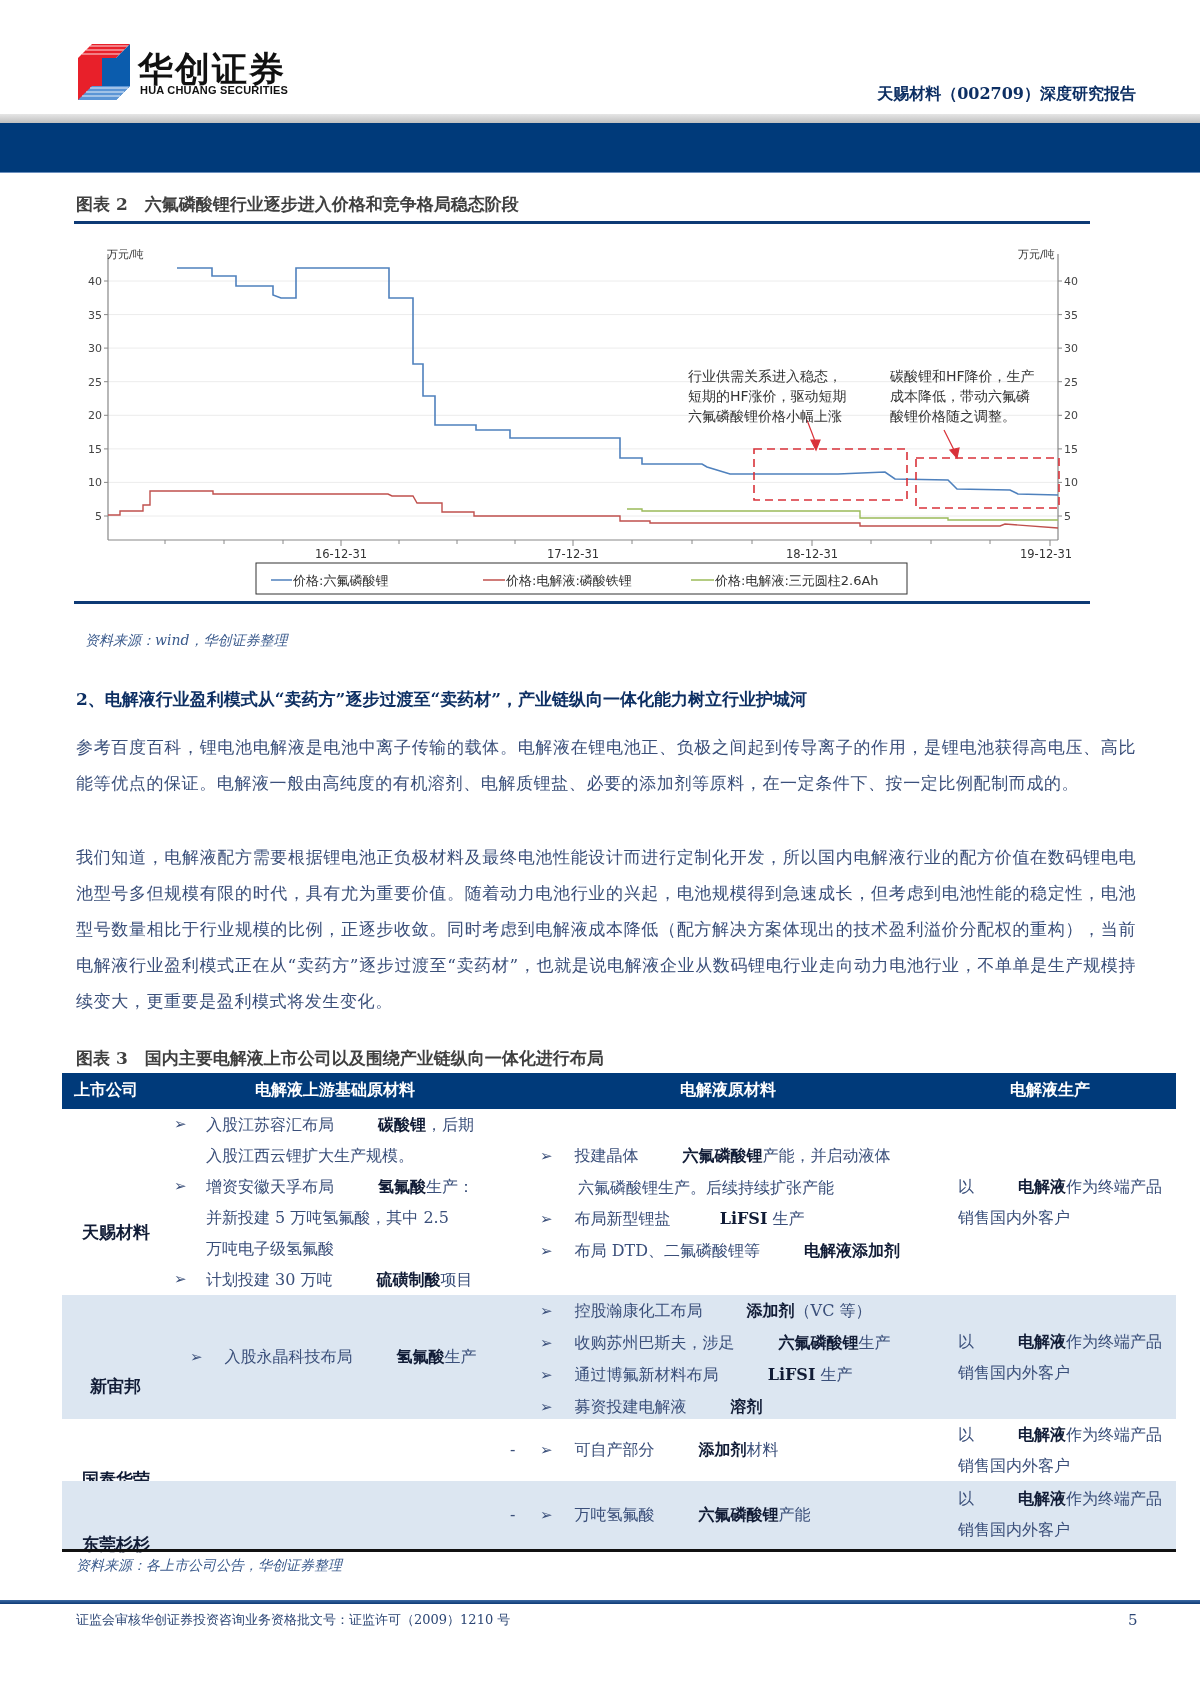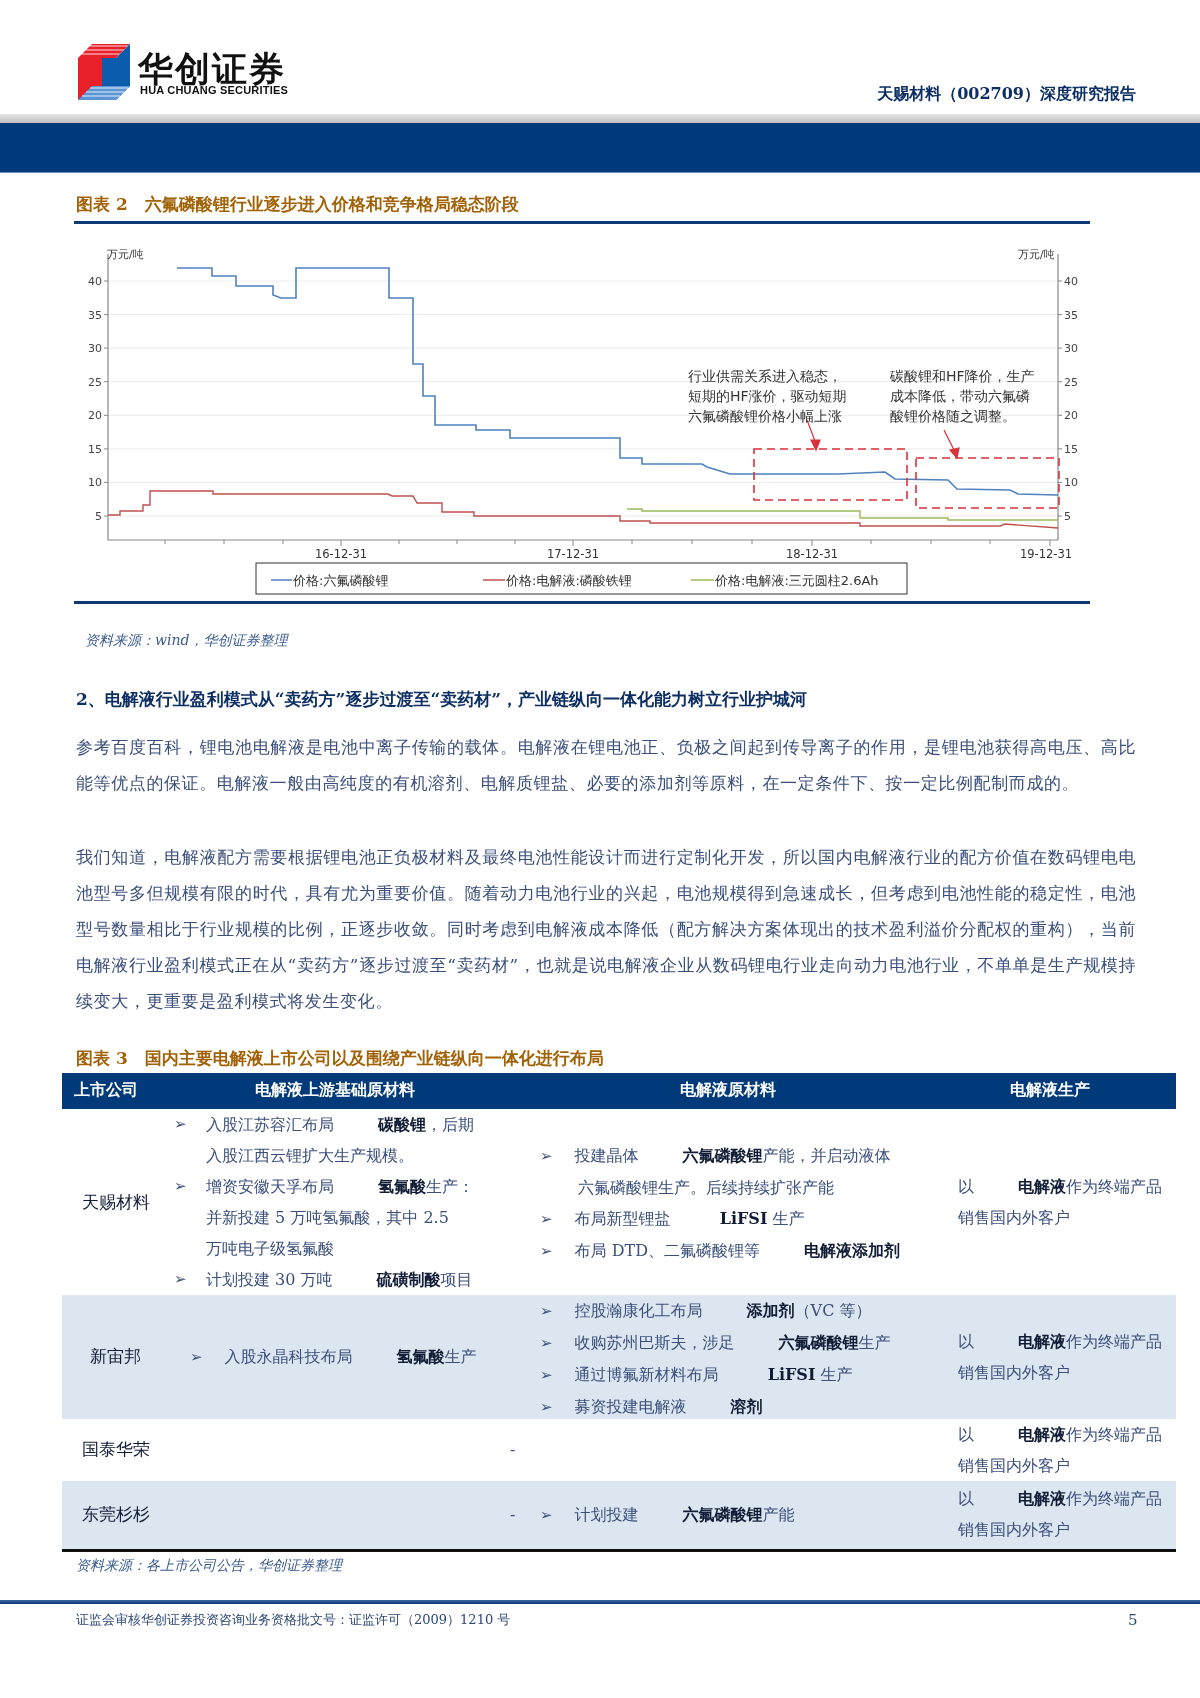--- a/index.html
+++ b/index.html
@@ -7,32 +7,32 @@
   .abs{position:absolute;}
   
   .logo{left:78px;top:44px;width:52px;height:56px;}
   .logo-cn{left:138px;top:46px;font-family:"DejaVu Sans","Liberation Sans",sans-serif;font-weight:bold;font-size:35px;color:#111;letter-spacing:2px;}
   .logo-en{left:140px;top:84px;font-family:"Liberation Sans","DejaVu Sans",sans-serif;font-weight:bold;font-size:11px;color:#111;letter-spacing:0.2px;}
   .report-title{right:64px;top:84px;font-size:16px;font-weight:bold;color:#0d2f63;}
   .hdr-grey{left:0;top:114px;width:1200px;height:9px;background:linear-gradient(#e6e6e6,#bfbfbf);}
   .hdr-band{left:0;top:123px;width:1200px;height:49px;background:#003a7a;}
   .hdr-band-line{left:0;top:172px;width:1200px;height:1px;background:#6b8fbd;}
   
-  .fig-title{left:76px;font-size:17px;font-weight:bold;color:#a16207;}
+  .fig-title{left:76px;font-size:17px;font-weight:bold;color:#404040;}
   .fig-rule{left:74px;width:1016px;height:3px;background:#0d3a75;}
   .source{font-style:italic;font-size:14px;color:#3a5a8c;}
   
   .sec-title{left:76px;top:688px;font-size:17px;font-weight:bold;color:#0d2f63;}
   .para{left:76px;width:1060px;font-size:17px;line-height:36px;color:#3a4f7a;text-align:justify;letter-spacing:0.6px;}
   .tbl-head{left:62px;top:1073px;width:1114px;height:36px;background:#003a7a;}
   .th{top:1080px;font-size:16px;font-weight:bold;color:#fff;}
   .row{left:62px;width:1114px;}
   .row.alt{background:#dce6f1;}
   .cell{font-size:16px;color:#3a4f7a;line-height:31px;}
-  .co{font-weight:normal;color:#111c36;font-size:17px;}
+  .co{font-weight:bold;color:#111c36;font-size:17px;margin-top:30px;}
   .bullet{color:#3a4f7a;font-size:15px;}
   b.k{color:#111c36;padding-left:44px;}
   .tbl-bottom{left:62px;top:1549px;width:1114px;height:3px;background:#111;}
   .foot-rule{left:0;top:1600px;width:1200px;height:4px;background:linear-gradient(#3d6aa3,#0d3a75);}
   .foot-text{left:76px;top:1611px;font-size:13px;color:#2c4675;}
   .page-num{left:1128px;top:1611px;font-size:15px;color:#2c4675;}
   svg text{font-family:"DejaVu Sans","Liberation Sans",sans-serif;}
 </style>
 </head>
 <body>
@@ -240,31 +240,34 @@
   </div>
   <div class="abs cell" style="left:896px;top:31px;width:210px;">
     <div><span>以</span><b class="k">电解液</b><span>作为终端产品</span></div>
     <div>销售国内外客户</div>
   </div>
 </div>
 
 <div class="abs row" style="top:1419px;height:62px;">
   <div class="abs cell co" style="left:20px;top:15px;">国泰华荣</div>
   <div class="abs cell" style="left:448px;top:15px;">-</div>
+  <div class="abs cell" style="left:478px;top:15px;width:380px;">
+    <span class="bullet">➢</span><span style="margin-left:22px">可自产部分</span><b class="k">添加剂</b><span>材料</span>
+  </div>
   <div class="abs cell" style="left:896px;top:0;width:210px;">
     <div><span>以</span><b class="k">电解液</b><span>作为终端产品</span></div>
     <div>销售国内外客户</div>
   </div>
 </div>
 
 <div class="abs row alt" style="top:1481px;height:68px;">
   <div class="abs cell co" style="left:20px;top:18px;">东莞杉杉</div>
   <div class="abs cell" style="left:448px;top:18px;">-</div>
   <div class="abs cell" style="left:478px;top:18px;width:380px;">
-    <span class="bullet">➢</span><span style="margin-left:22px">计划投建</span><b class="k">六氟磷酸锂</b><span>产能</span>
+    <span class="bullet">➢</span><span style="margin-left:22px">万吨氢氟酸</span><b class="k">六氟磷酸锂</b><span>产能</span>
   </div>
   <div class="abs cell" style="left:896px;top:2px;width:210px;">
     <div><span>以</span><b class="k">电解液</b><span>作为终端产品</span></div>
     <div>销售国内外客户</div>
   </div>
 </div>
 
 <div class="abs tbl-bottom"></div>
 <div class="abs source" style="left:76px;top:1557px;">资料来源：各上市公司公告，华创证券整理</div>
 

